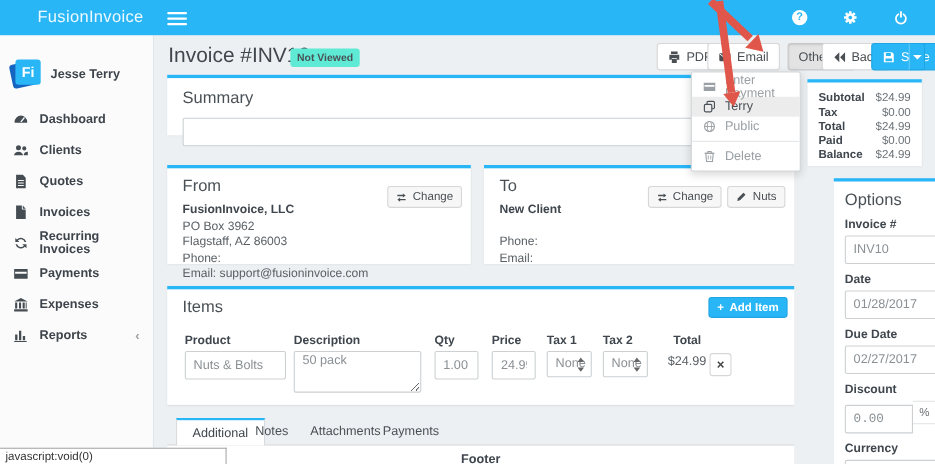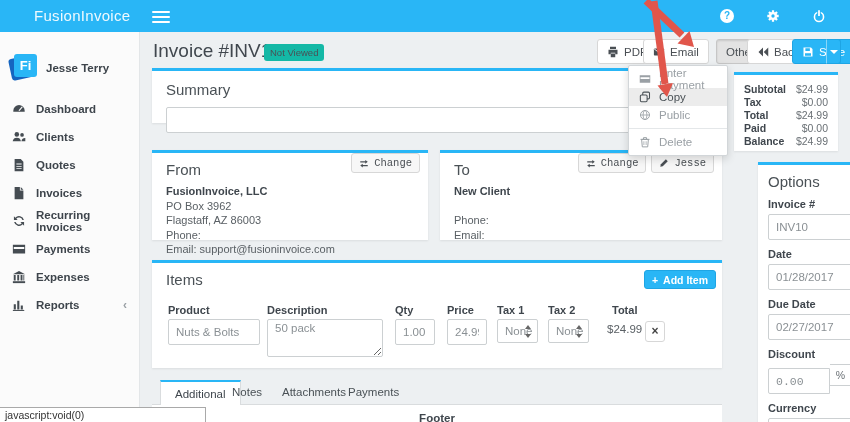--- a/index.html
+++ b/index.html
@@ -40,40 +40,40 @@
   .lbl { font-size:11px; font-weight:bold; color:#3f464d; }
   .inp { background:#fff; border:1px solid #ccd0d2; border-radius:2px; color:#8a9094; font-size:11.5px; padding:12px 7px; height:24px; width:100%; font-family:inherit; }
   textarea.inp { padding:2px 7px; resize:both; }
   .selbox { position:relative; background:#fff; border:1px solid #ccd0d2; border-radius:2px; color:#8a9094; font-size:11.5px; padding:0 18px 0 7px; height:24px; line-height:22px; cursor:pointer; }
   .stepper { position:absolute; right:5px; top:5px; width:8px; height:14px; }
   .stepper::before { content:""; position:absolute; top:0; left:1px; border-left:3.5px solid transparent; border-right:3.5px solid transparent; border-bottom:4.5px solid #666; }
   .stepper::after { content:""; position:absolute; bottom:1px; left:1px; border-left:3.5px solid transparent; border-right:3.5px solid transparent; border-top:4.5px solid #666; }
 
   
   #pg-title { position:absolute; left:153px; top:40px; font-size:19px; color:#40474e; z-index:5; }
-  #title-badge { position:absolute; left:264px; top:44px; background:#14b8a6; color:#4a5156; font-size:9.5px; font-weight:normal; padding:3px 6px; border-radius:3px; z-index:5;text-align:right; }
+  #title-badge { position:absolute; left:264px; top:44px; background:#5eead4; color:#4a5156; font-size:9.5px; font-weight:bold; padding:3px 6px; border-radius:3px; z-index:5;text-align:right; }
   #btn-pdf { position:absolute; left:597px; top:39px; }
   #btn-email { position:absolute; left:643px; top:39px; }
   #btn-other { position:absolute; left:716px; top:39px; }
   #btn-back { position:absolute; left:747px; top:39px; }
   #btn-save { position:absolute; left:792px; top:39px; border-radius:3px 0 0 3px; }
   #btn-save-caret { position:absolute; left:826px; top:39px; width:15px; height:25px; padding:0; justify-content:center; border-radius:0 3px 3px 0; border-left:1px solid rgba(255,255,255,.45); }
 
   
   #card-summary { left:152px; top:68px; width:570px; height:55px; padding:10px 14px; }
   #card-summary .inp { margin-top:9px; }
   #card-totals { left:734px; top:72px; width:104px; height:79px; padding:8px 10px; }
   .tot-row { display:flex; justify-content:space-between; font-size:10.5px; line-height:13px; }
   .tot-row .tl { font-weight:bold; color:#3f464d; }
   .tot-row .tv { color:#6a7075; }
   #card-from { left:152px; top:150px; width:276px; height:90px; padding:8px 14px; }
   #card-to { left:440px; top:150px; width:282px; height:90px; padding:8px 14px; }
   .addr { font-size:11px; color:#5a6065; line-height:14.5px; margin-top:6px; }
   .addr .co { font-weight:bold; color:#3f464d; }
-  .card-tools { position:absolute; right:8px; top:0; display:flex; gap:5px;font-family:Liberation Mono, monospace; }
+  .card-tools { position:absolute; right:8px; top:16px; display:flex; gap:5px; }
   #card-options { left:758px; top:162px; width:104px; height:260px; padding:8px 10px; }
   .opt-field { margin-top:8px; }
   .opt-field .inp { margin-top:4px; height:22px; }
   .inp-group { display:flex; margin-top:4px; }
   .inp-group .inp { border-radius:2px 0 0 2px;font-family:Liberation Mono, monospace; }
   .inp-addon { border:1px solid #ccd0d2; border-left:none; border-radius:0 2px 2px 0; background:#fff; color:#6a7075; font-size:10.5px; padding:0 6px; line-height:20px; height:22px; }
   #card-items { left:152px; top:260px; width:570px; height:108px; padding:8px 14px; }
   #add-item { position:absolute; right:6px; top:7px; height:19px; font-size:10.5px; font-weight:bold; padding:0 7px; }
   .it-col { position:absolute; font-size:11px; font-weight:bold; color:#3f464d; top:41px; }
   .it-cell { position:absolute; top:56px; }
@@ -290,21 +290,21 @@
       <div class="btn btn-sm">
         <svg class="bi" viewBox="0 0 16 16" fill="currentColor">
             <path d="M2 5h8V3l4 3-4 3V7H2zM14 11H6v-2l-4 3 4 3v-2h8z"></path>
           </svg>
         <span>Change</span>
       </div>
       <div class="btn btn-sm">
         <svg class="bi" viewBox="0 0 16 16" fill="currentColor">
             <path d="M2 14l1-4 8-8 3 3-8 8z"></path>
           </svg>
-        <span>Jesse</span>
+        <span>Nuts</span>
       </div>
     </div>
     <div class="addr">
       <div class="co">New Client</div>
       <div>&nbsp;</div>
       <div>Phone:</div>
       <div>Email:</div>
     </div>
   </div>
 
@@ -389,21 +389,21 @@
       <svg class="di" viewBox="0 0 16 16" fill="currentColor">
           <path fill-rule="evenodd" d="M1 3h14v10H1zM2 5.7h12v2.2H2z"></path>
         </svg>
       <span>Enter Payment</span>
     </div>
     <div class="dd-item dd-hover">
       <svg class="di" viewBox="0 0 16 16">
           <rect x="5" y="1.5" width="9" height="9" rx="1.5" fill="none" stroke="currentColor" stroke-width="1.4"></rect>
           <rect x="1.8" y="5.2" width="9" height="9" rx="1.5" fill="#ececec" stroke="currentColor" stroke-width="1.4"></rect>
         </svg>
-      <span>Copy</span>
+      <span>Terry</span>
     </div>
     <div class="dd-item">
       <svg class="di" viewBox="0 0 16 16">
           <circle cx="8" cy="8" r="6" fill="none" stroke="currentColor" stroke-width="1.3"></circle>
           <ellipse cx="8" cy="8" rx="2.6" ry="6" fill="none" stroke="currentColor" stroke-width="1.1"></ellipse>
           <path d="M2 8h12" stroke="currentColor" stroke-width="1.1"></path>
         </svg>
       <span>Public</span>
     </div>
     <div class="dd-divider"></div>

